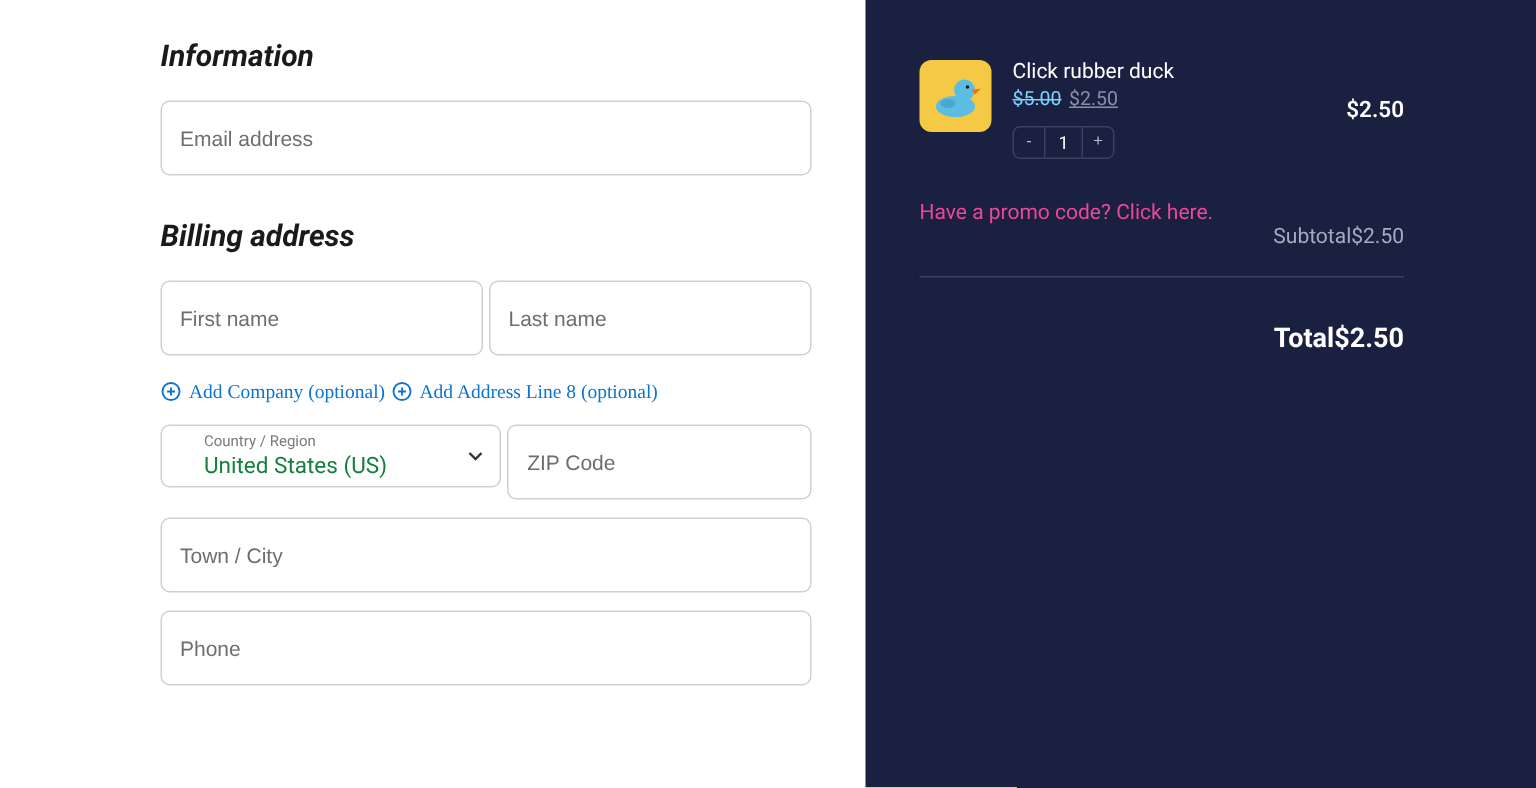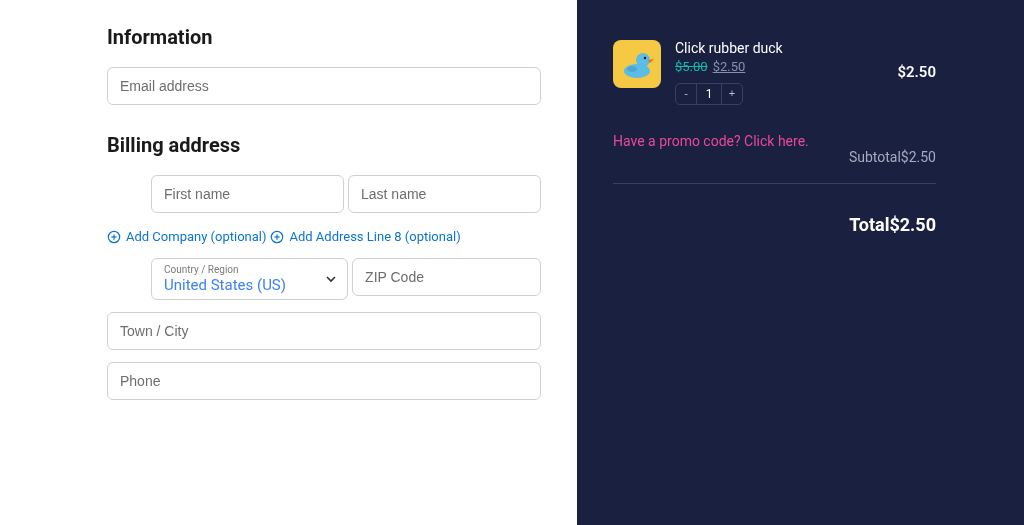--- a/index.html
+++ b/index.html
@@ -25,76 +25,77 @@
       flex: 1;
       background: #1a2040;
       color: #fff;
       padding: 40px 88px 0 36px;
     }
     h2.section-title {
       font-size: 20px;
       font-weight: 700;
       color: #1a1a1a;
       margin-bottom: 18px;
+      font-style: italic;
     }
     .field {
       width: 100%;
       border: 1px solid #d0d0d0;
       border-radius: 6px;
       padding: 12px 12px;
       font-size: 14px;
       color: #555;
       background: #fff;
       outline: none;
-      height: 38px;
+      height: 50px;
     }
     .field::placeholder {
       color: #6e6e6e;
     }
     .section {
       margin-bottom: 28px;
     }
     .row {
       display: flex;
       gap: 4px;
-      margin-left: 44px;
     }
     .row > * {
       flex: 1;
     }
     .add-link {
       color: #0b74d1;
       font-size: 13px;
       display: inline-flex;
       align-items: center;
       gap: 5px;
       cursor: pointer;
       margin: 16px 0 14px 0;
+      font-family: Liberation Serif, serif;
     }
     .add-link svg {
       width: 14px;
       height: 14px;
     }
     .select-wrap {
       position: relative;
       border: 1px solid #d0d0d0;
       border-radius: 6px;
-      padding: 5px 12px 3px 12px;
+      padding: 5px 12px 3px 28px;
       background: #fff;
       height: 42px;
     }
     .select-wrap .mini-label {
       font-size: 10px;
       color: #7a7a7a;
       display: block;
       line-height: 1.1;
     }
     .select-wrap .value {
       font-size: 15px;
-      color: #3b82f6;
+      color: #15803d;
       line-height: 1.3;
     }
     .select-wrap .chevron {
       position: absolute;
       right: 10px;
       top: 50%;
       transform: translateY(-50%);
       pointer-events: none;
     }
     .mt {
@@ -130,21 +131,21 @@
       font-size: 14px;
       color: #fff;
       margin-bottom: 3px;
     }
     .price-row {
       font-size: 13px;
       margin-bottom: 8px;
     }
     .price-row .orig {
       text-decoration: line-through;
-      color: #14b8a6;
+      color: #7dd3fc;
       margin-right: 5px;
     }
     .price-row .disc {
       text-decoration: underline;
       color: #8890a8;
     }
     .qty {
       display: inline-flex;
       border: 1px solid #3a4160;
       border-radius: 5px;

